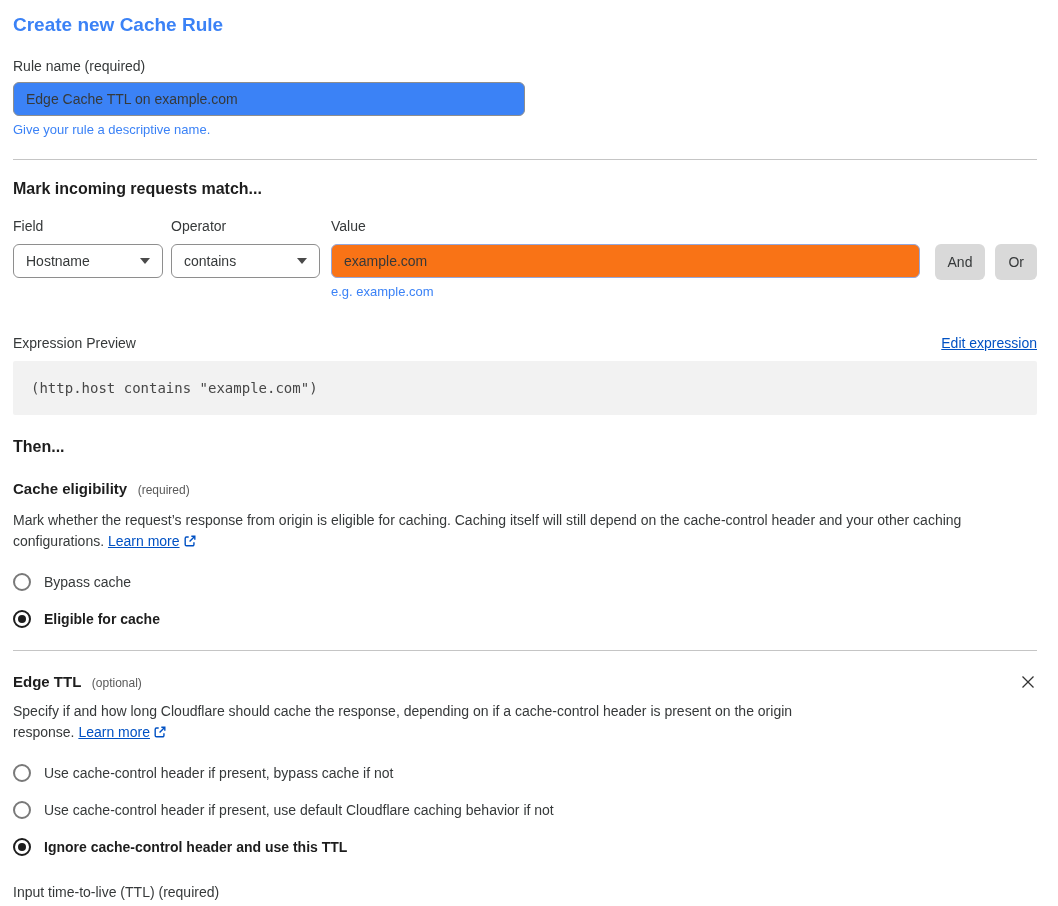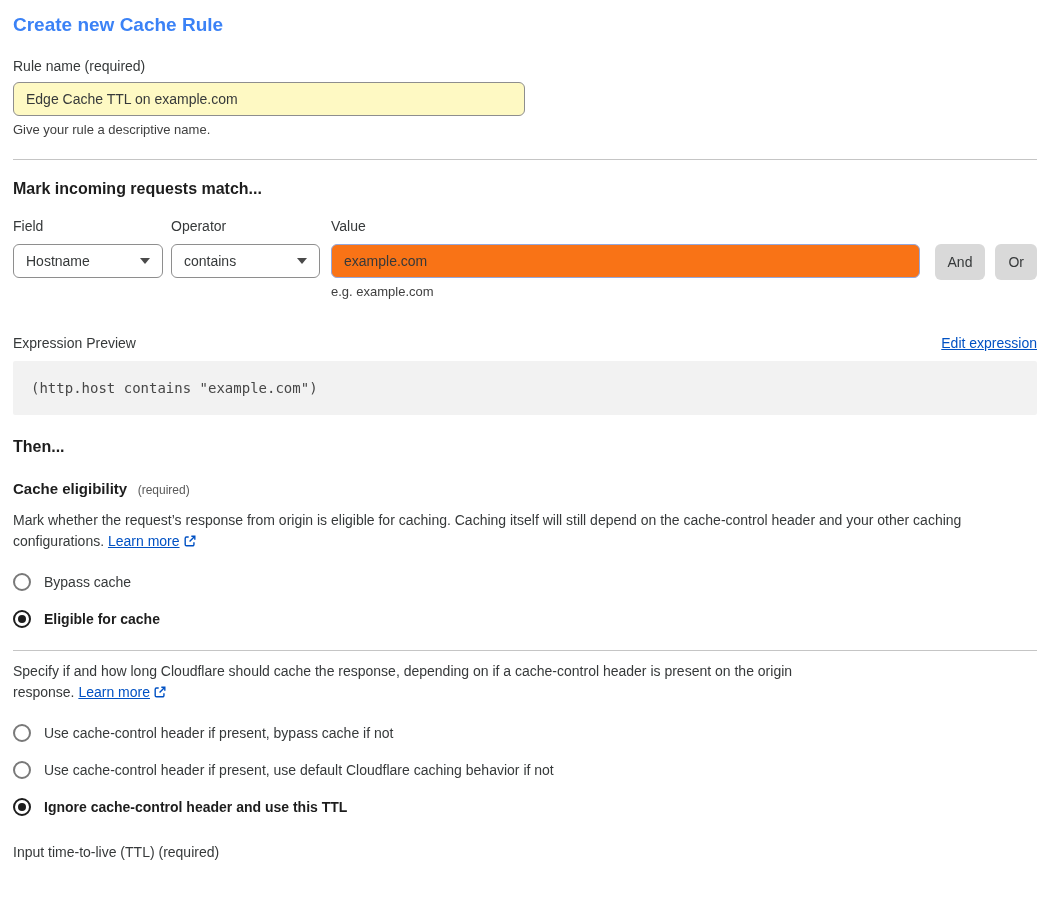--- a/index.html
+++ b/index.html
@@ -8,33 +8,33 @@
     width: 1058px;
     font-family: "Liberation Sans", sans-serif;
     color: #36393a;
     padding: 14px 21px 14px 13px;
   }
   h1 { font-size: 19px; font-weight: 700; color: #3b82f6; line-height: 22px; }
   h2 { font-size: 16px; font-weight: 700; color: #1d1d1d; line-height: 19px; }
   h3 { font-size: 15px; font-weight: 700; color: #1d1d1d; display: inline; }
   .note { font-size: 12px; font-weight: 400; color: #595959; margin-left: 6px; }
   label, .field-label { display: block; font-size: 14px; color: #36393a; line-height: 17px; }
-  .help { font-size: 13px; color: #404040; margin-top: 6px; }
+  .help { font-size: 13px; color: #3b82f6; margin-top: 6px; }
   .divider { border: none; border-top: 1px solid #c5c5c5; margin-top: 22px; }
 
   .text-input {
     display: block;
     height: 34px;
     border: 1px solid #8e8e8e;
     border-radius: 6px;
     padding: 0 12px;
     font-family: "Liberation Sans", sans-serif;
     font-size: 14px;
     color: #36393a;
-    background: #fef9c3;
+    background: #3b82f6;
     outline: none;
   }
   .text-input.focused {
     background: #f97316;
     border-color: #93a7dd;
   }
 
   .rule-name-group { margin-top: 22px; }
   .rule-name-group .text-input { margin-top: 7px; width: 512px; }
 
@@ -197,20 +197,30 @@
   </div>
   <div class="radio-row selected">
     <span class="radio">
         <span class="dot"></span>
       </span>
     <span class="radio-label">Eligible for cache</span>
   </div>
 
   <hr class="divider">
 
+  <div class="section-heading-row" style="margin-top:22px;">
+    <h3>Edge TTL</h3>
+    <span class="note">(optional)</span>
+    <button class="close-btn" aria-label="Close">
+      <svg width="16" height="16" viewBox="0 0 16 16" stroke="#333" stroke-width="1.3" fill="none">
+        <path d="M2.5 2.5L13.5 13.5"></path>
+          <path d="M13.5 2.5L2.5 13.5"></path>
+      </svg>
+    </button>
+  </div>
   <p class="desc narrow">
     <span>Specify if and how long Cloudflare should cache the response, depending on if a cache-control header is present on the origin response.</span>
     <a class="link"><span>Learn more</span><svg class="ext-icon" width="14" height="14" viewBox="0 0 16 16" fill="none" stroke="#0051c3" stroke-width="1.6">
           <path d="M6.5 3.5H4A1.5 1.5 0 0 0 2.5 5v7A1.5 1.5 0 0 0 4 13.5h7a1.5 1.5 0 0 0 1.5-1.5V9.5"></path>
           <path d="M9.5 2.5H13.5V6.5"></path>
           <path d="M13.2 2.8L7.5 8.5"></path>
         </svg></a>
   </p>
 
   <div class="radio-row">

